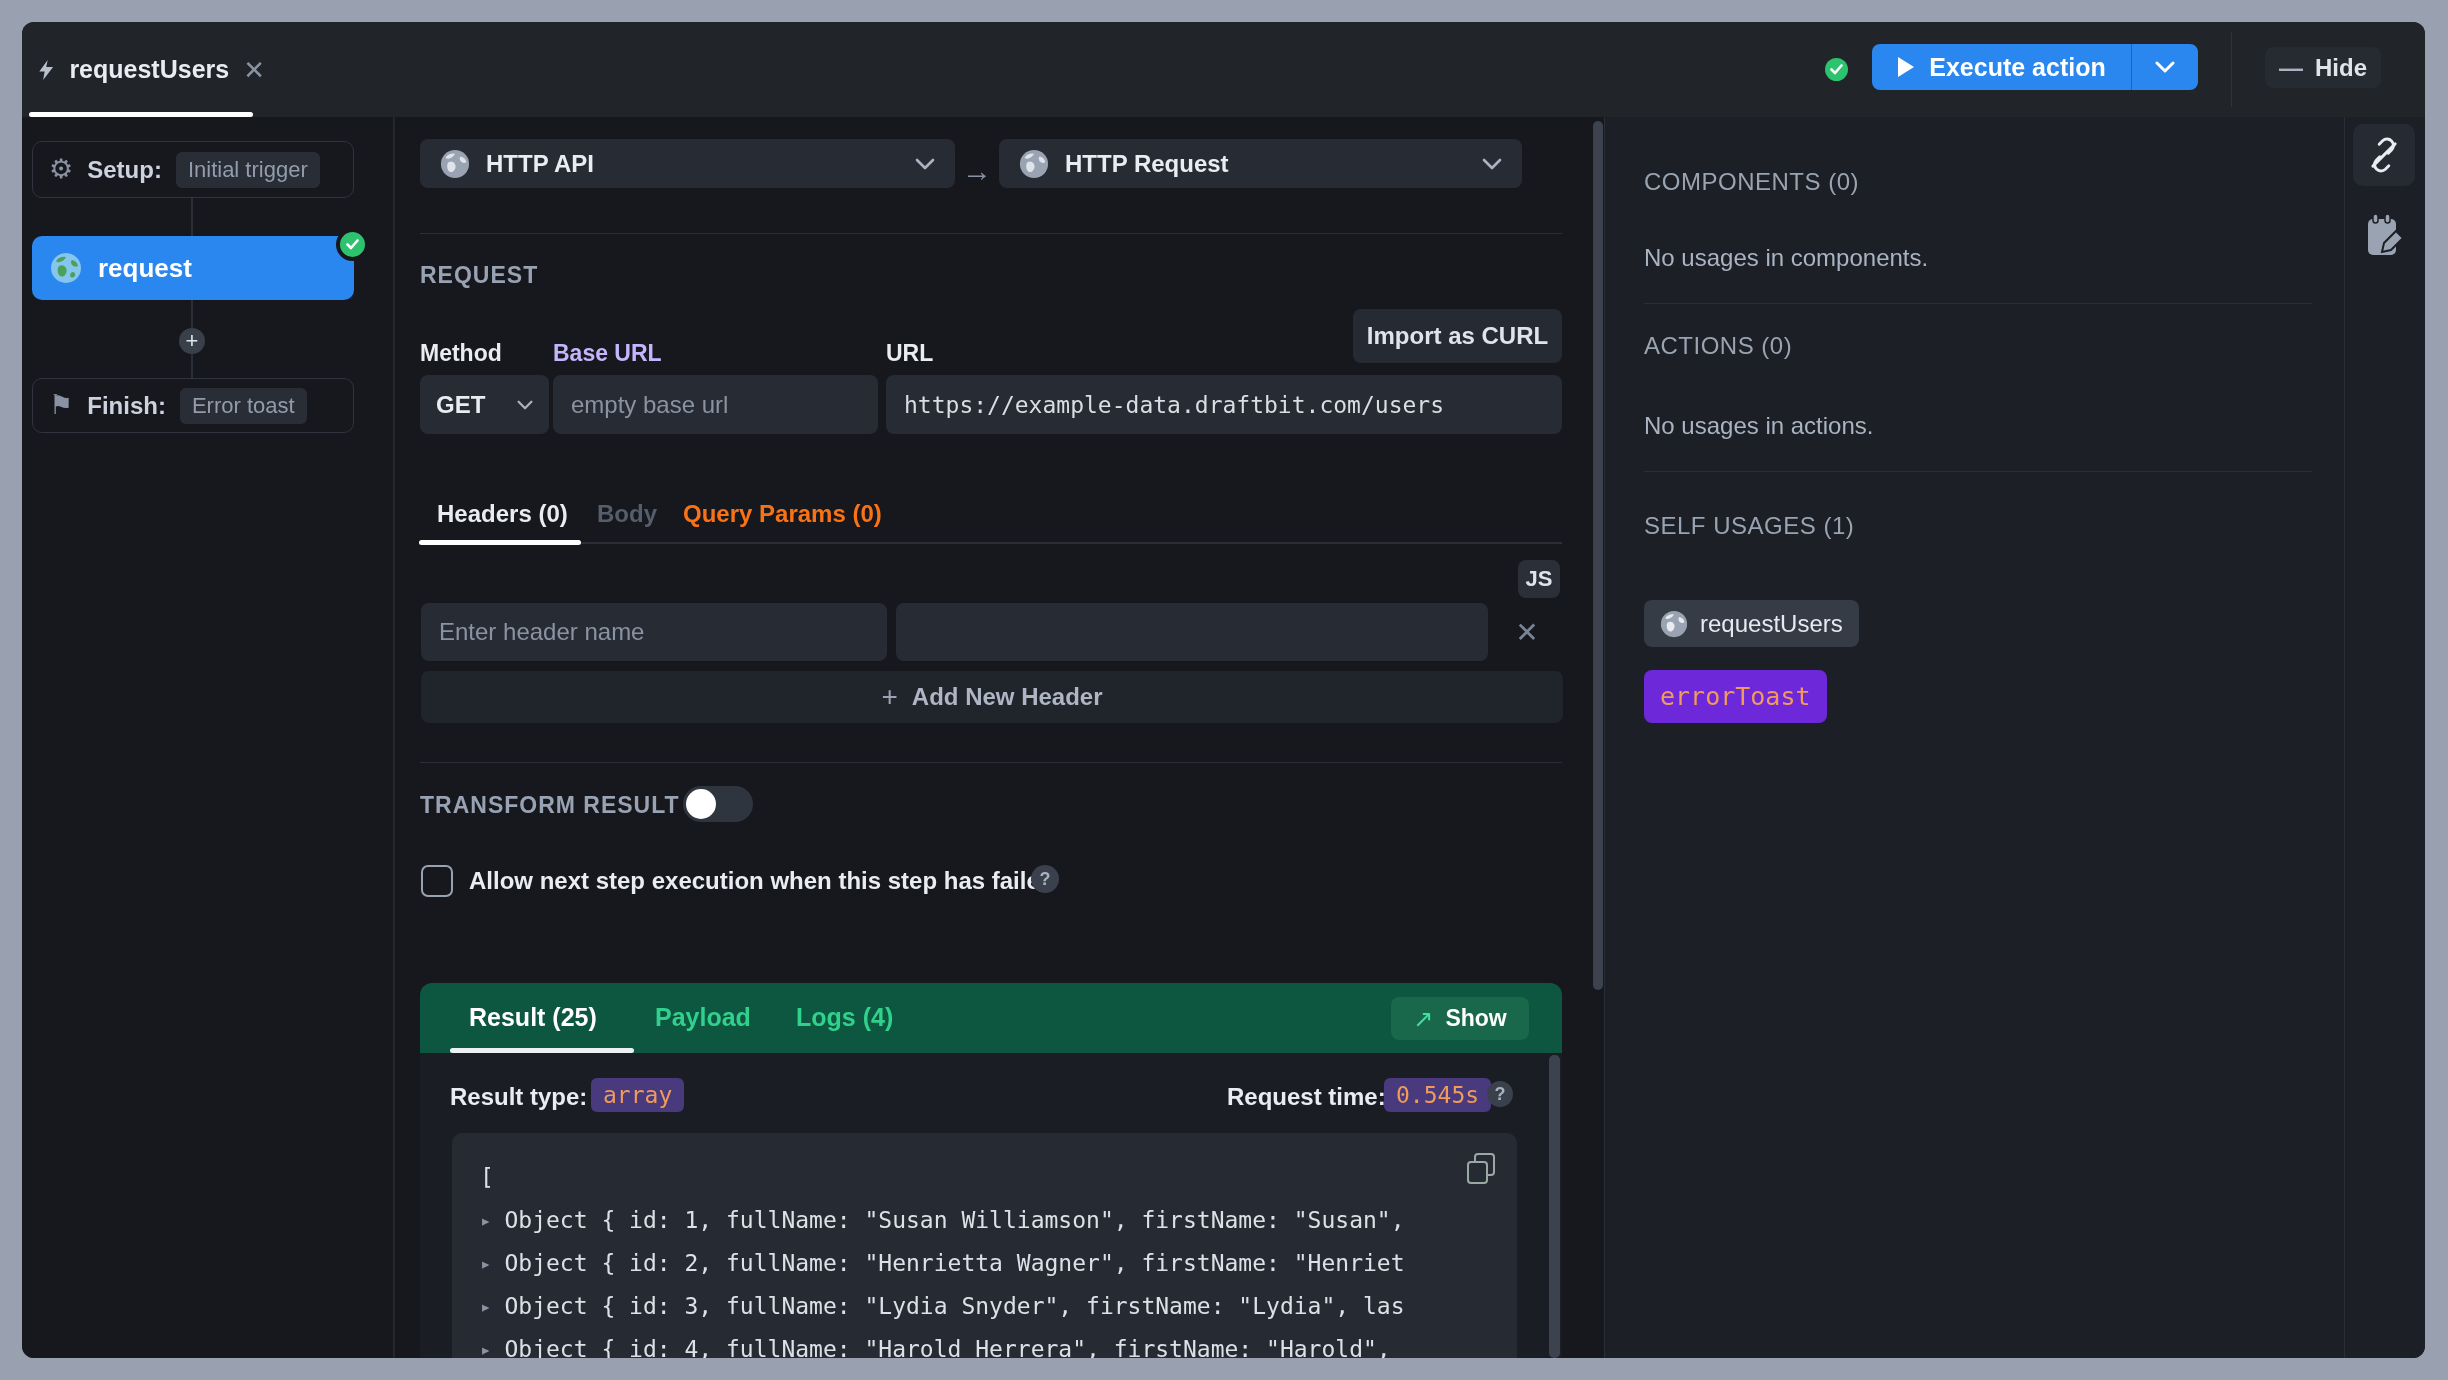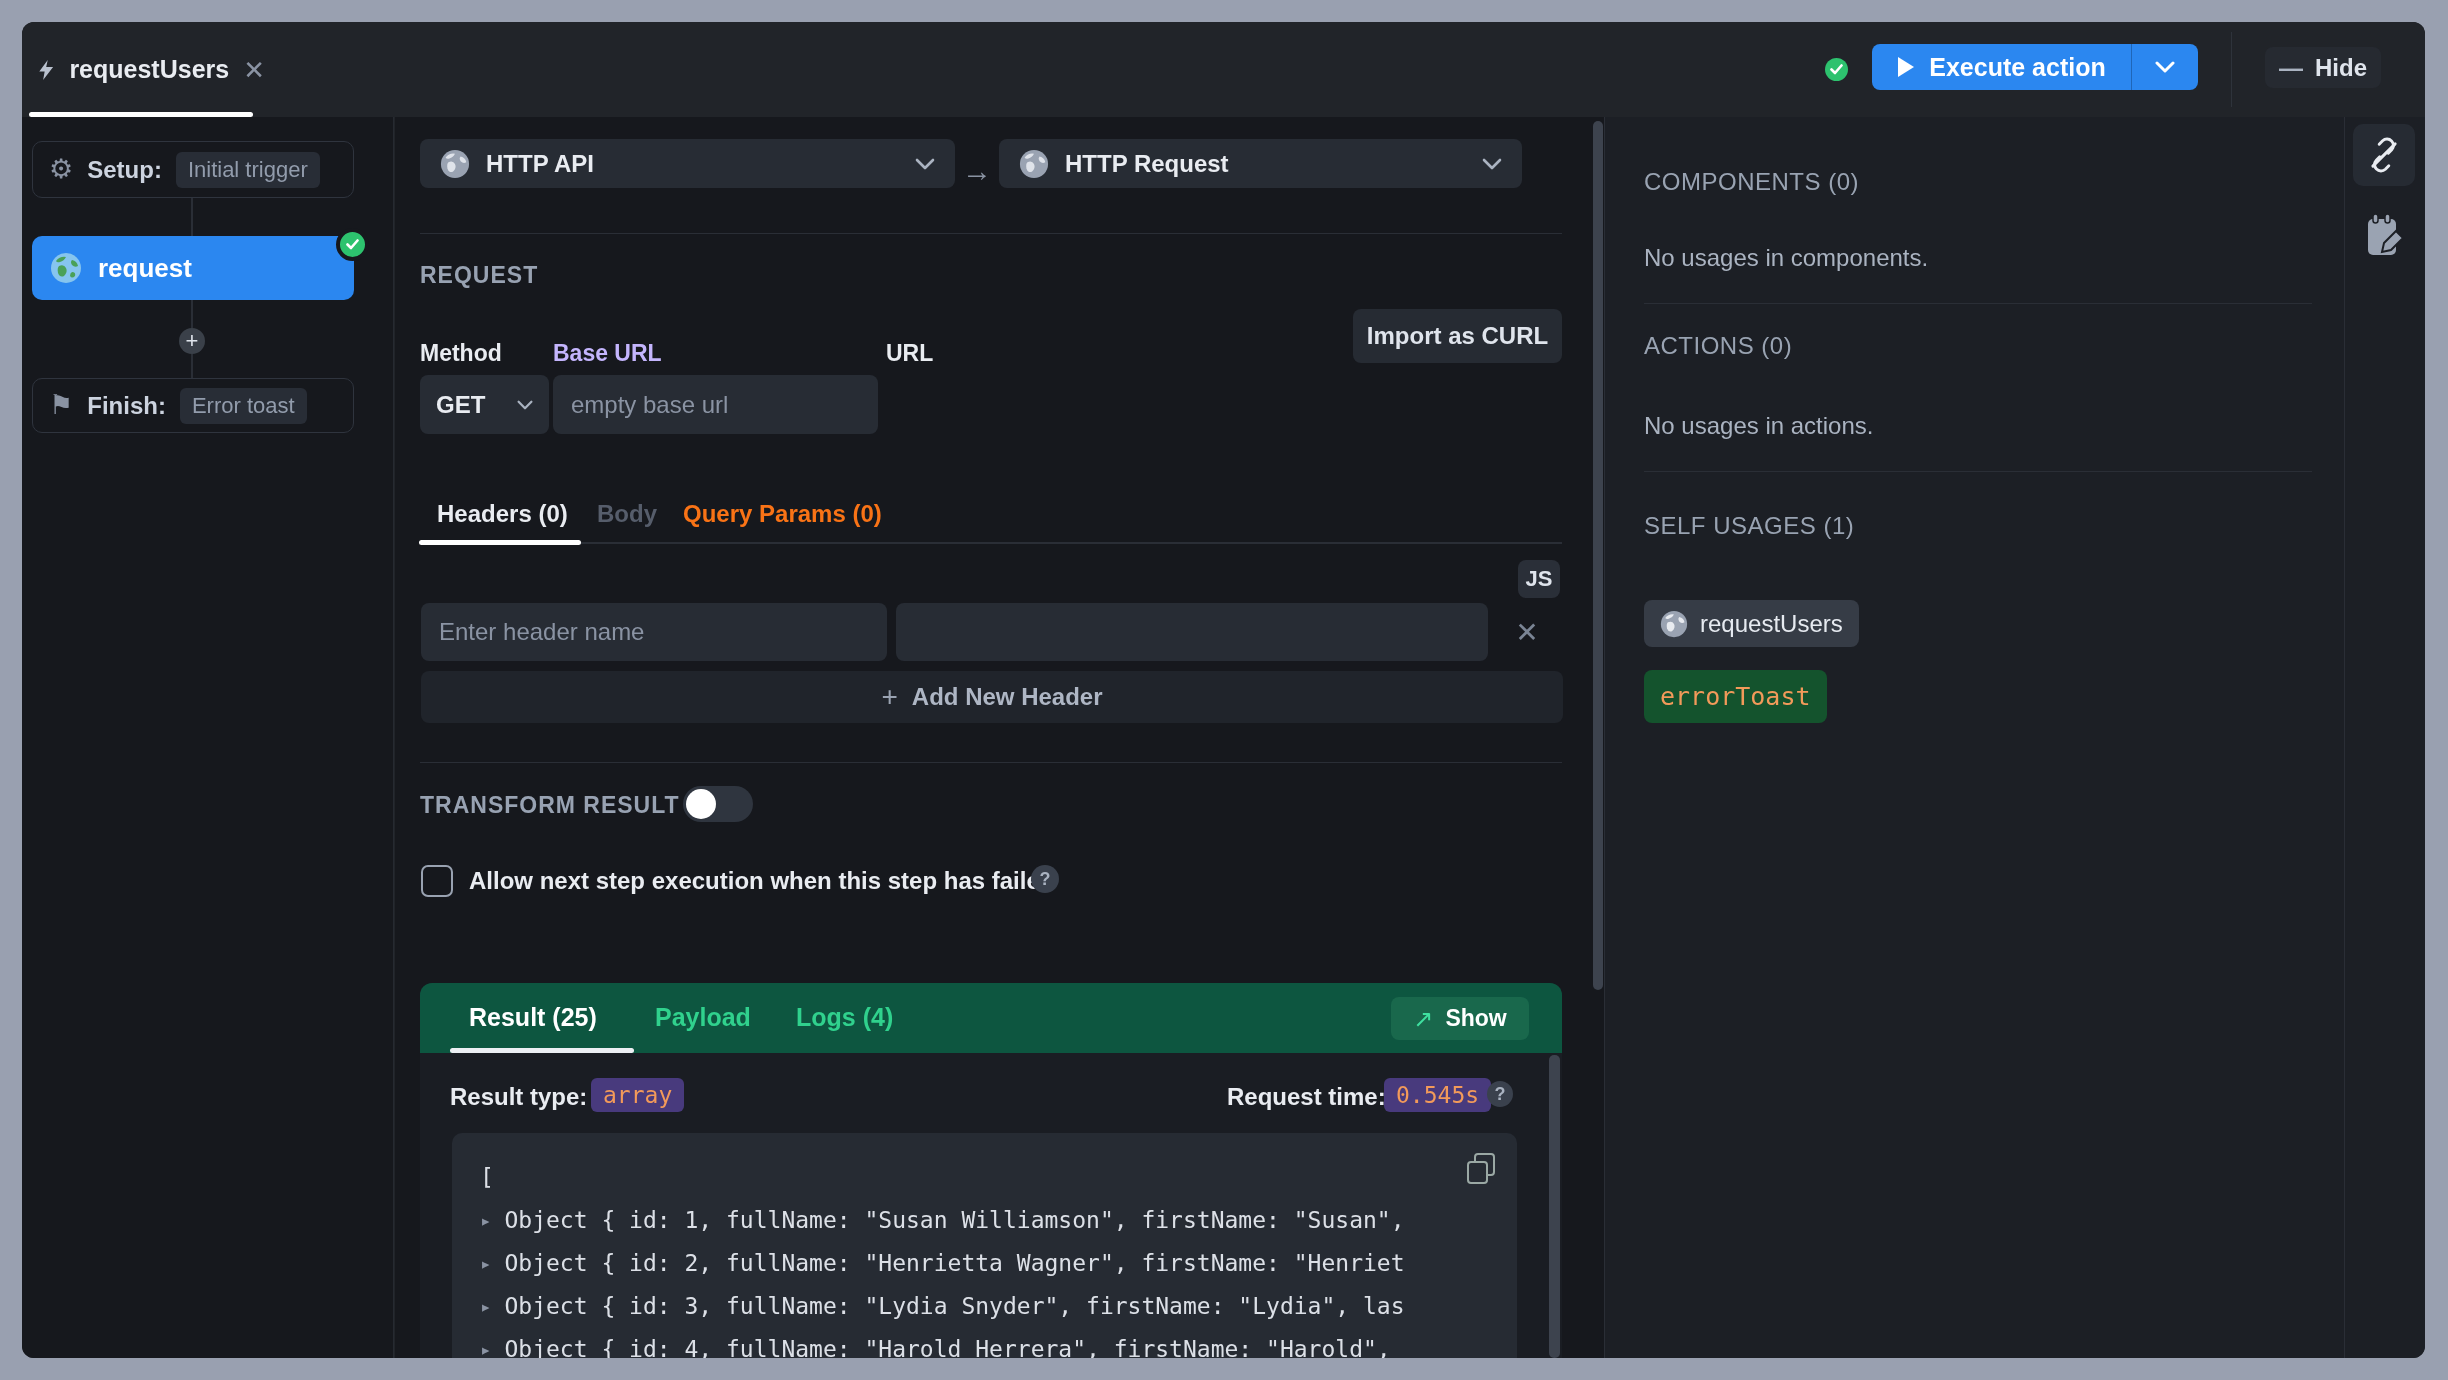--- a/index.html
+++ b/index.html
@@ -79,21 +79,21 @@
   .code-line{height:43px;display:flex;align-items:center;white-space:pre;}
   .code-arrow{color:#8a93a3;font-size:19px;margin-right:13px;}
   .copy-icon{position:absolute;right:24px;top:20px;width:26px;height:28px;}
   .copy-back{position:absolute;left:7px;top:0;width:17px;height:19px;border:2px solid #9aa8a4;border-radius:4px;}
   .copy-front{position:absolute;left:0;top:8px;width:17px;height:19px;background:#262b33;border:2px solid #9aa8a4;border-radius:4px;}
   .scroll-thumb{position:absolute;background:#3d434e;border-radius:5px;}
   
   .rp-header{position:absolute;font-size:24px;font-weight:400;color:#99a3b2;letter-spacing:.5px;}
   .rp-text{position:absolute;font-size:24px;color:#aab3c1;}
   .usage-badge{position:absolute;display:inline-flex;align-items:center;gap:12px;border-radius:8px;padding:0 16px;height:47px;background:#363c46;color:#e6eaf0;font-size:24px;}
-  .usage-badge.purple{background:#14532d;color:#f29a5a;font-family:"DejaVu Sans Mono",monospace;height:53px;font-size:25px;}
+  .usage-badge.purple{background:#6d28d9;color:#f29a5a;font-family:"DejaVu Sans Mono",monospace;height:53px;font-size:25px;}
   .strip-border{position:absolute;left:2322px;top:95px;width:1px;height:1241px;background:#2a2e36;}
   .icon-btn{position:absolute;left:2331px;top:102px;width:62px;height:62px;background:#262b33;border-radius:10px;display:flex;align-items:center;justify-content:center;}
   .note-btn{position:absolute;left:2338px;top:186px;width:48px;height:56px;display:flex;align-items:center;justify-content:center;}
 </style>
 </head>
 <body>
 
 <div class="window">
 
   <div class="topbar">
@@ -212,20 +212,21 @@
   <div class="abs field-label dim" style="left:531px;top:318px;">Base URL</div>
   <div class="abs field-label" style="left:864px;top:318px;">URL</div>
 
   <div class="method-select">
     <span class="method-value">GET</span>
     <svg width="16" height="10" viewBox="0 0 20 12">
         <path d="M2 2 L10 10 L18 2" stroke="#aab3c1" stroke-width="2.8" fill="none" stroke-linecap="round" stroke-linejoin="round"></path>
       </svg>
   </div>
   <input class="input abs" style="left: 531px; top: 353px; width: 325px; height: 59px;" placeholder="empty base url">
+  <input class="input mono abs" style="left: 864px; top: 353px; width: 676px; height: 59px;" value="https://example-data.draftbit.com/users">
 
   <div class="tab-item" style="left:415px;color:#e9ecf1;">Headers (0)</div>
   <div class="tab-item" style="left:575px;color:#565d6b;">Body</div>
   <div class="tab-item" style="left:661px;color:#f97316;">Query Params (0)</div>
   <div class="hdivider" style="left:397px;top:520px;width:1143px;height:2px;"></div>
   <div class="abs" style="left:397px;top:518px;width:162px;height:5px;background:#fff;border-radius:3px;"></div>
 
   <div class="js-badge">JS</div>
 
   <input class="input abs" style="left: 399px; top: 581px; width: 466px; height: 58px;" placeholder="Enter header name">

